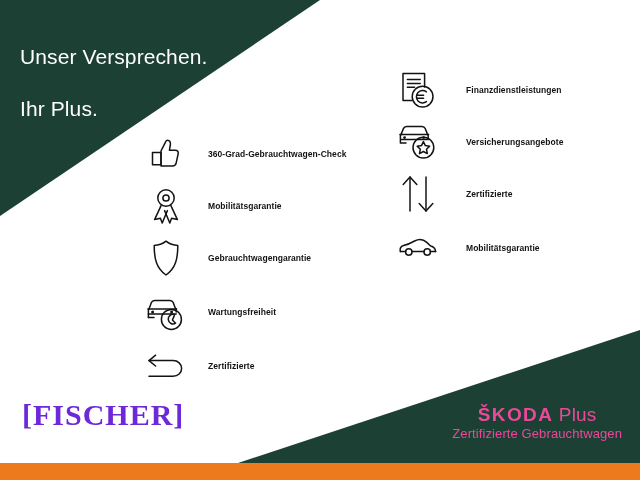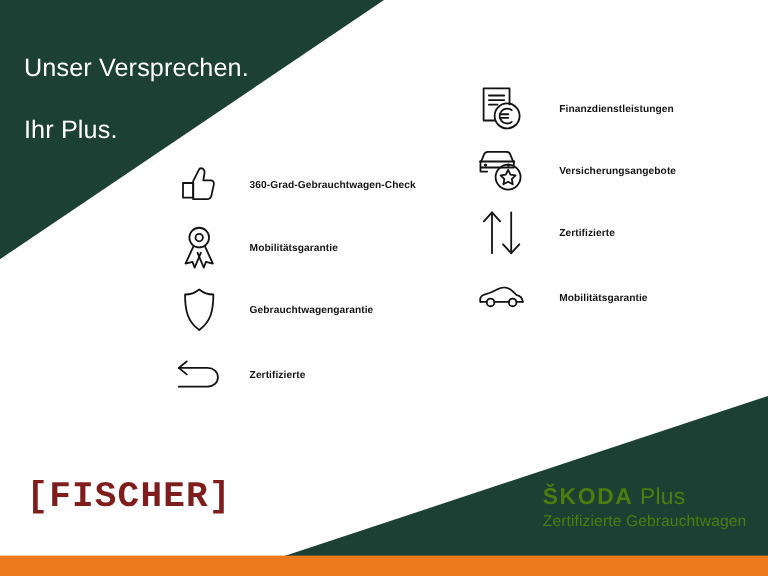--- a/index.html
+++ b/index.html
@@ -83,34 +83,34 @@
   #col-left  .f4{margin-top:2px;}
   #col-right .g0{margin-top:0px;}
   #col-right .g1{margin-top:0px;}
   #col-right .g2{margin-top:0px;}
   #col-right .g3{margin-top:2px;}
   #col-right .g4{margin-top:-2px;}
 
   
   #dealer-logo{
     position:absolute;left:22px;top:400px;
-    color:#7f1d1d;
-    font-family:Liberation Mono, monospace;
+    color:#6d28d9;
+    font-family:Liberation Serif, serif;
     font-weight:bold;
     font-size:30px;
     letter-spacing:1px;
     line-height:30px;
     white-space:nowrap;
   }
 
   
   #brand{
     position:absolute;right:18px;top:404px;
-    text-align:left;
-    color:#4d7c0f;
+    text-align:center;
+    color:#ec4899;
   }
   #brand .b1{
     font-size:19px;
     line-height:21px;
     letter-spacing:.4px;
     white-space:nowrap;
   }
   #brand .b1 .mark{
     font-weight:bold;
     letter-spacing:1.4px;
@@ -168,20 +168,35 @@
 
     <div class="feature f2">
       <span class="ic">
         <svg width="34" height="40" viewBox="0 0 34 40" fill="none" stroke="#131313" stroke-width="1.5" stroke-linejoin="round" stroke-linecap="round">
           <path d="M17 3.2 C13 6.4 9 7.4 5.2 7.4 C5.2 21 7.4 30 17 37 C26.6 30 28.8 21 28.8 7.4 C25 7.4 21 6.4 17 3.2 Z"></path>
         </svg>
       </span>
       <span class="lbl">Gebrauchtwagengarantie</span>
     </div>
 
+    <div class="feature f3">
+      <span class="ic">
+        <svg width="42" height="40" viewBox="0 0 42 40" fill="none" stroke="#131313" stroke-width="1.5" stroke-linejoin="round" stroke-linecap="round">
+          <path d="M4 17 L6.4 10.6 C6.9 9.2 8 8.4 9.6 8.4 L25 8.4 C26.6 8.4 27.7 9.2 28.2 10.6 L30.6 17"></path>
+          <path d="M3 17 L31.6 17"></path>
+          <path d="M3.4 17 L3.4 25.4 M31.2 17 L31.2 20"></path>
+          <path d="M3.4 25.4 L9 25.4 M3.4 22 L31.2 22"></path>
+          <circle cx="7.6" cy="20" r="1.5" fill="#131313" stroke="none"></circle>
+          <circle cx="26.6" cy="20" r="1.5" fill="#131313" stroke="none"></circle>
+          <circle cx="26.4" cy="27.4" r="10"></circle>
+          <path d="M29.6 22.6 A4.8 4.8 0 1 0 30.6 31.2 L27.4 28 L29 24.4 Z"></path>
+        </svg>
+      </span>
+      <span class="lbl">Wartungsfreiheit</span>
+    </div>
 
     <div class="feature f4">
       <span class="ic">
         <svg width="42" height="30" viewBox="0 0 42 30" fill="none" stroke="#131313" stroke-width="1.5" stroke-linejoin="round" stroke-linecap="round">
           <path d="M4 9.6 L28 9.6 C33 9.6 36.6 13 36.6 17.4 C36.6 21.8 33 25.2 28 25.2 L4 25.2"></path>
           <path d="M10.6 4.2 L4 9.6 L10.6 15"></path>
         </svg>
       </span>
       <span class="lbl">Zertifizierte</span>
     </div>

